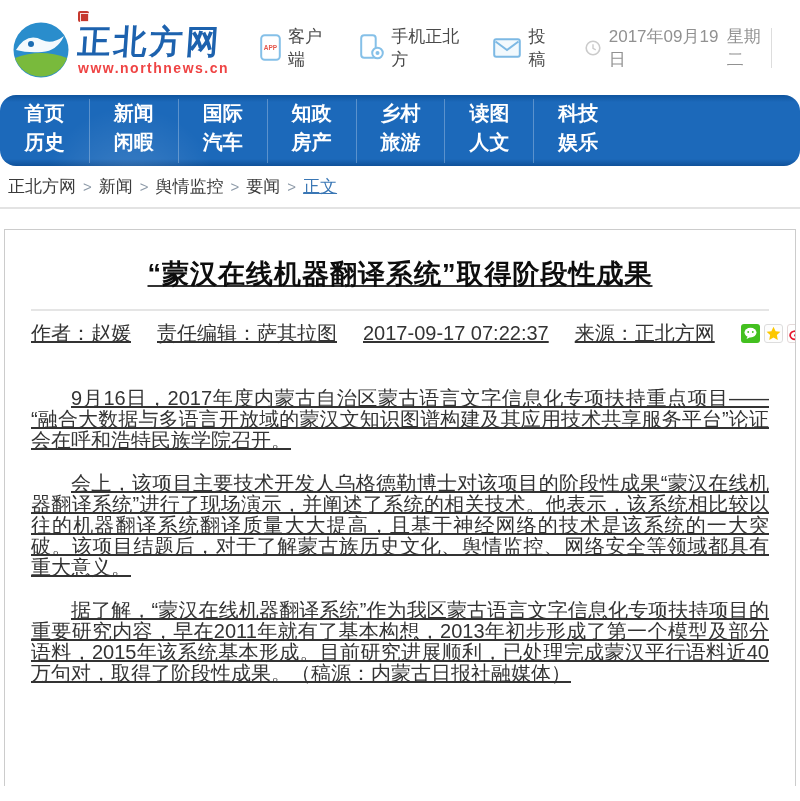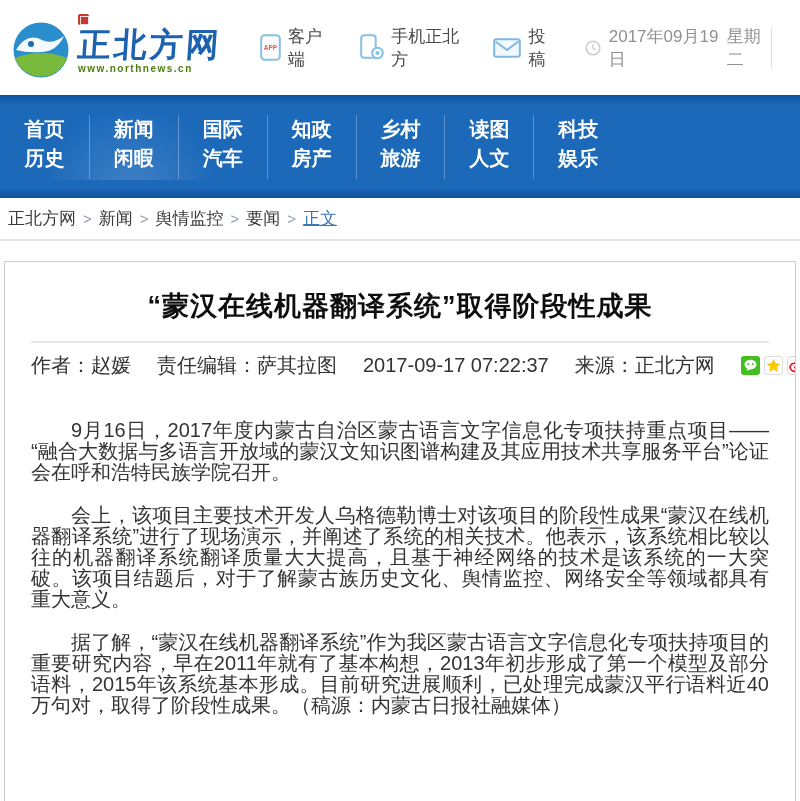--- a/index.html
+++ b/index.html
@@ -15,52 +15,52 @@
   .topbar { height:95px; display:flex; align-items:center; padding:0 10px 0 12px; }
   .logo { display:flex; align-items:center; width:232px; flex:none; cursor:pointer; }
   .logo-mark { flex:none; margin-top:4px; }
   .logo-textwrap { margin-left:8px; position:relative; }
   .logo-seal { position:absolute; left:0; top:-8px; width:11px; height:11px;
                background:#c6392f; border-radius:2px; }
   .logo-seal::after{ content:""; position:absolute; left:2px; top:2px; width:7px; height:7px;
                border:1px solid rgba(255,255,255,.85); }
   .logo-title { font-size:33px; font-weight:900; color:#1d62ae; letter-spacing:3px;
                 line-height:34px; padding-top:6px; transform:skewX(-4deg); }
-  .logo-url { font-size:10px; font-weight:bold; color:#4d7c0f; letter-spacing:1.5px; margin-top:1px; }
+  .logo-url { font-size:14px; font-weight:bold; color:#ef4444; letter-spacing:1.5px; margin-top:1px; }
 
   .top-links { display:flex; align-items:center; margin-left:16px; flex:1; }
   .top-link { display:flex; align-items:center; gap:7px; margin-right:30px;
               font-size:17px; color:#4a4a4a; cursor:pointer; text-decoration:none; }
   .ic { display:inline-flex; align-items:center; }
   .date-group { display:flex; align-items:center; gap:8px; color:#919191; font-size:17px; }
   .vertical-divider { width:1px; height:40px; background:#ddd; margin-left:auto; margin-right:18px; }
 
   
-  .mainnav { height:103px; position:relative; overflow:hidden;
-      background:linear-gradient(180deg,#0f549e 0%,#1c69ba 10%,#1c69ba 90%,#0f519a 100%); }
+  .mainnav { height:71px; position:relative; overflow:hidden;
+      background:linear-gradient(180deg,#0f549e 0%,#1c69ba 10%,#1c69ba 90%,#0f519a 100%);border-radius:16px; }
   .nav-ornament { position:absolute; left:30px; top:0; width:200px; height:85px;
       background:radial-gradient(ellipse at 50% 115%, rgba(255,255,255,.16), transparent 62%);
       pointer-events:none; }
   .nav-grid { position:relative; display:grid; grid-template-columns:repeat(9,1fr);
       height:100%; align-items:center; }
   .nav-cell { text-align:center; color:#fff; font-weight:bold; font-size:20px;
       line-height:29px; cursor:pointer; border-left:1px solid rgba(255,255,255,.28); height:64px; }
   .nav-cell:first-child { border-left:none; }
 
   
   .breadcrumb { height:41px; display:flex; align-items:center; padding-left:8px;
       font-size:17px; color:#3b3b3b; }
   .crumb { cursor:pointer; }
   .crumb-sep { color:#8d9aa8; margin:0 7px; font-size:15px; }
   .crumb-current { color:#3a77b5; cursor:default;text-decoration:underline; }
   .top-rule { border:none; border-top:2px solid #e3e3e3; }
 
   
   .article-box { margin:20px 4px 0 4px; border:1px solid #ccc; border-bottom:none;
-      height:557px; background:#fff; padding:0 26px; overflow:hidden; }
+      height:557px; background:#fff; padding:0 26px; overflow:hidden;text-decoration:underline; }
   .article-title { margin-top:26px; text-align:center; font-size:27px; font-weight:bold;
       color:#0d0d0d; letter-spacing:1px; }
   .meta-rule { border:none; border-top:2px solid #e5e5e5; margin-top:17px; }
   .meta-row { display:flex; align-items:center; height:44px; font-size:20px; color:#333; }
   .meta-item { margin-right:26px; white-space:nowrap; }
   .share-group { margin-left:auto; display:flex; align-items:center; gap:4px; }
   .share-btn { width:19px; height:19px; border-radius:3px; display:inline-flex;
       align-items:center; justify-content:center; cursor:pointer; }
 
   .article-content { margin-top:33px; }

